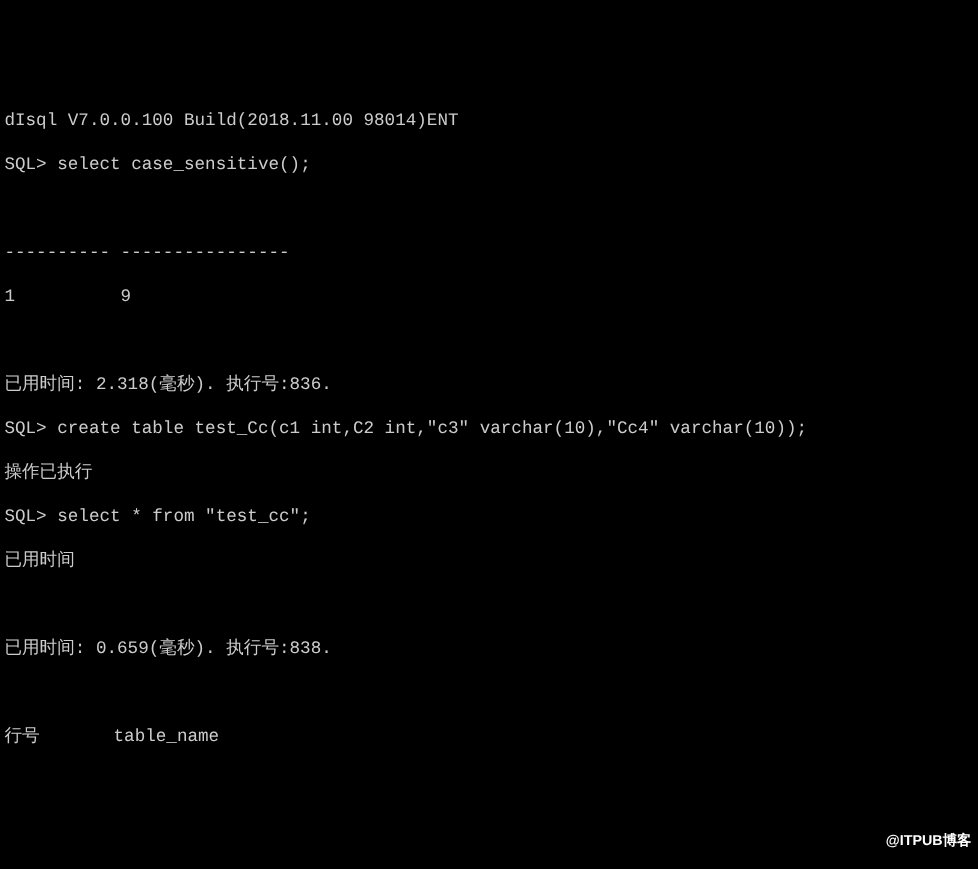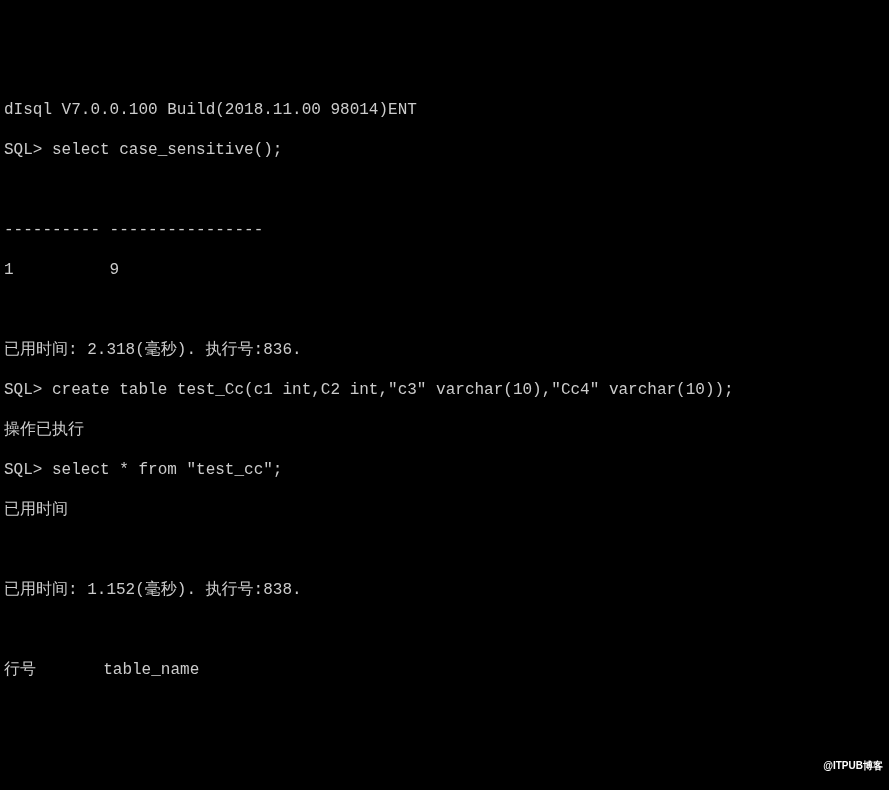--- a/index.html
+++ b/index.html
@@ -25,21 +25,21 @@
     }
     .line {
       display: block;
       min-height: 20px;
     }
     .watermark {
       position: absolute;
       bottom: 18px;
       right: 6px;
       color: #ffffff;
-      font-size: 10px;
+      font-size: 13px;
       font-family: Arial, sans-serif;
       font-weight: bold;
     }
   </style>
 </head>
 <body>
 
 
 
 <div class="terminal">
@@ -48,21 +48,21 @@
 <span class="line"></span>
 <span class="line">---------- ----------------</span>
 <span class="line">1          9</span>
 <span class="line"></span>
 <span class="line">已用时间: 2.318(毫秒). 执行号:836.</span>
 <span class="line">SQL&gt; create table test_Cc(c1 int,C2 int,"c3" varchar(10),"Cc4" varchar(10));</span>
 <span class="line">操作已执行</span>
 <span class="line">SQL&gt; select * from "test_cc";</span>
 <span class="line">已用时间</span>
 <span class="line"></span>
-<span class="line">已用时间: 1.152(毫秒). 执行号:838.</span>
+<span class="line">已用时间: 0.659(毫秒). 执行号:838.</span>
 <span class="line"></span>
 <span class="line">行号       table_name</span>
 
 
 
 
 
 
 
 

